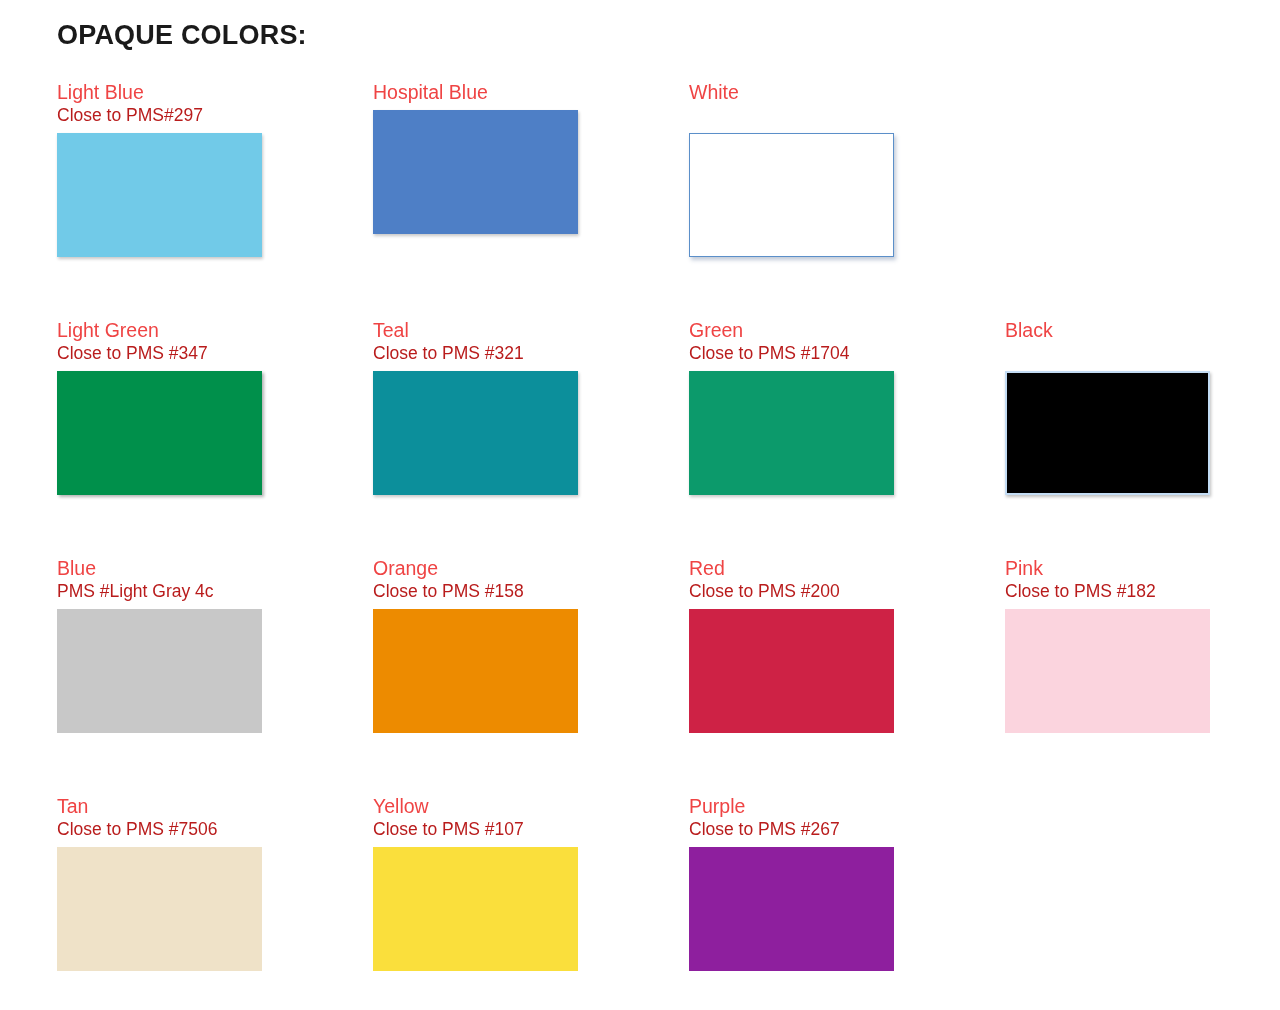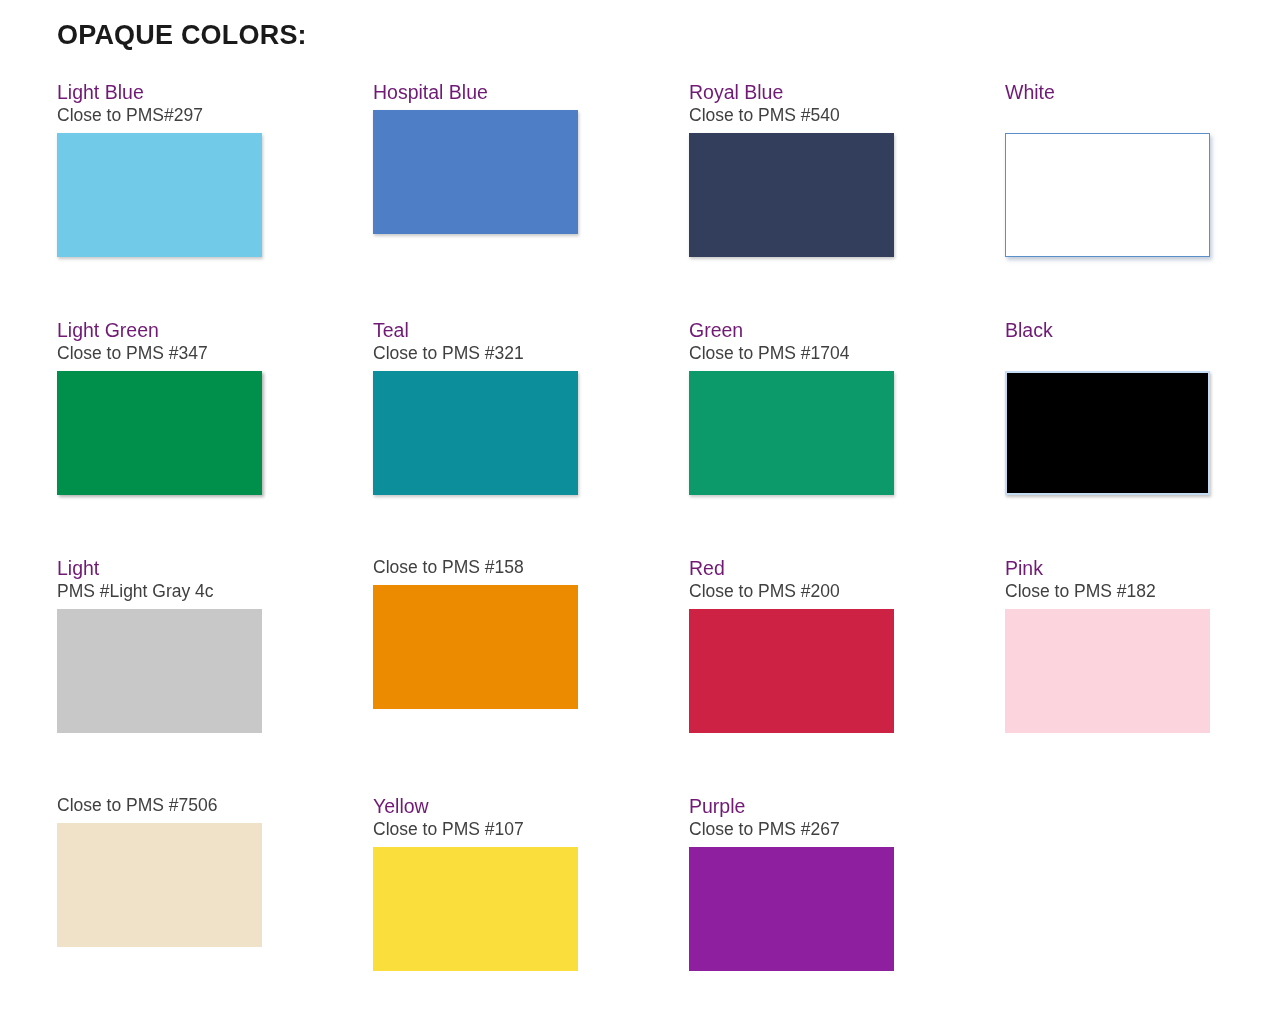--- a/index.html
+++ b/index.html
@@ -45,27 +45,27 @@
   }
   .cell {
     width: 316px;
     position: relative;
     box-sizing: border-box;
   }
   .cell:last-child { width: 232px; }
   .swatch-name {
     font-size: 19.5px;
     line-height: 24px;
-    color: #701a75;
+    color: #ef4444;
     white-space: nowrap;
   }
   .swatch-pms {
     font-size: 17.5px;
     line-height: 23px;
-    color: #404040;
+    color: #b91c1c;
     white-space: nowrap;
     height: 23px;
   }
   .swatch {
     margin-top: 6px;
     width: 205px;
     height: 124px;
     box-sizing: border-box;
   }
   .swatch.sh-dark  { box-shadow: 2px 2px 3px rgba(0,0,0,0.30); }
@@ -93,25 +93,20 @@
       <div class="cell">
         <div class="swatch-name">Light Blue</div>
         <div class="swatch-pms">Close to PMS#297</div>
         <div class="swatch sh-soft" style="background-color: rgb(113, 202, 232);"></div>
       </div>
       <div class="cell">
         <div class="swatch-name">Hospital Blue</div>
         <div class="swatch sh-soft" style="background-color: rgb(78, 127, 198);"></div>
       </div>
       <div class="cell">
-        <div class="swatch-name">Royal Blue</div>
-        <div class="swatch-pms">Close to PMS #540</div>
-        <div class="swatch sh-soft" style="background-color: rgb(51, 62, 92);"></div>
-      </div>
-      <div class="cell">
         <div class="swatch-name">White</div>
         <div class="swatch-pms"></div>
         <div class="swatch outlined" style="background-color: rgb(255, 255, 255);"></div>
       </div>
     </div>
 
     <div class="row">
       <div class="cell">
         <div class="swatch-name">Light Green</div>
         <div class="swatch-pms">Close to PMS #347</div>
@@ -129,42 +124,44 @@
       </div>
       <div class="cell">
         <div class="swatch-name">Black</div>
         <div class="swatch-pms"></div>
         <div class="swatch ringed" style="background-color: rgb(0, 0, 0);"></div>
       </div>
     </div>
 
     <div class="row">
       <div class="cell">
-        <div class="swatch-name">Light</div>
+        <div class="swatch-name">Blue</div>
         <div class="swatch-pms">PMS #Light Gray 4c</div>
         <div class="swatch plain" style="background-color: rgb(200, 200, 200);"></div>
       </div>
       <div class="cell">
+        <div class="swatch-name">Orange</div>
         <div class="swatch-pms">Close to PMS #158</div>
         <div class="swatch plain" style="background-color: rgb(237, 139, 0);"></div>
       </div>
       <div class="cell">
         <div class="swatch-name">Red</div>
         <div class="swatch-pms">Close to PMS #200</div>
         <div class="swatch plain" style="background-color: rgb(206, 34, 69);"></div>
       </div>
       <div class="cell">
         <div class="swatch-name">Pink</div>
         <div class="swatch-pms">Close to PMS #182</div>
         <div class="swatch plain" style="background-color: rgb(251, 212, 222);"></div>
       </div>
     </div>
 
     <div class="row">
       <div class="cell">
+        <div class="swatch-name">Tan</div>
         <div class="swatch-pms">Close to PMS #7506</div>
         <div class="swatch plain" style="background-color: rgb(239, 226, 200);"></div>
       </div>
       <div class="cell">
         <div class="swatch-name">Yellow</div>
         <div class="swatch-pms">Close to PMS #107</div>
         <div class="swatch plain" style="background-color: rgb(250, 223, 60);"></div>
       </div>
       <div class="cell">
         <div class="swatch-name">Purple</div>

